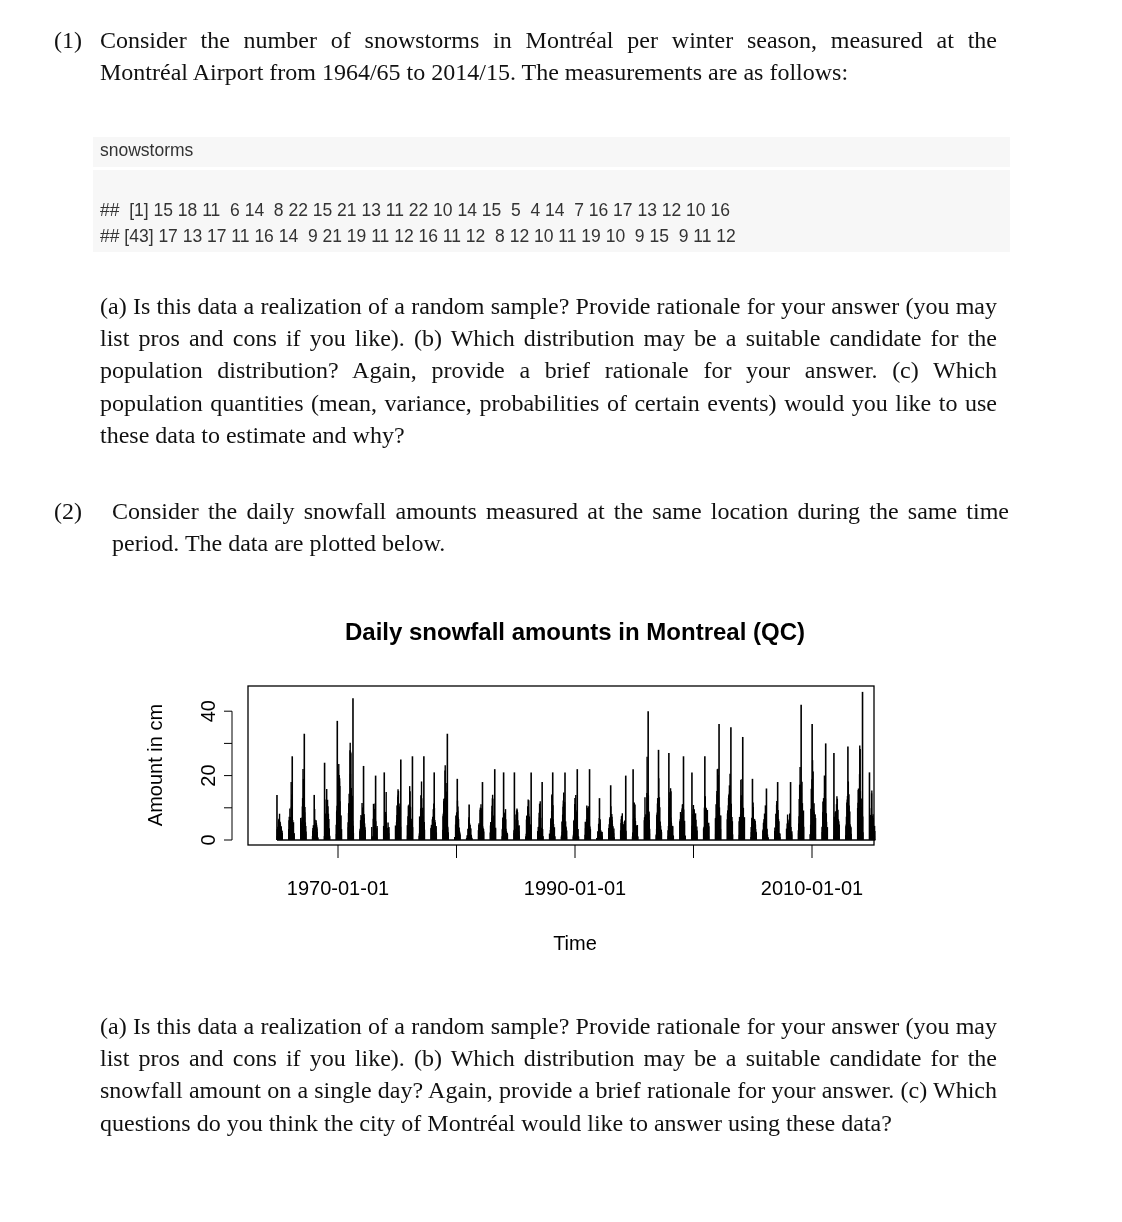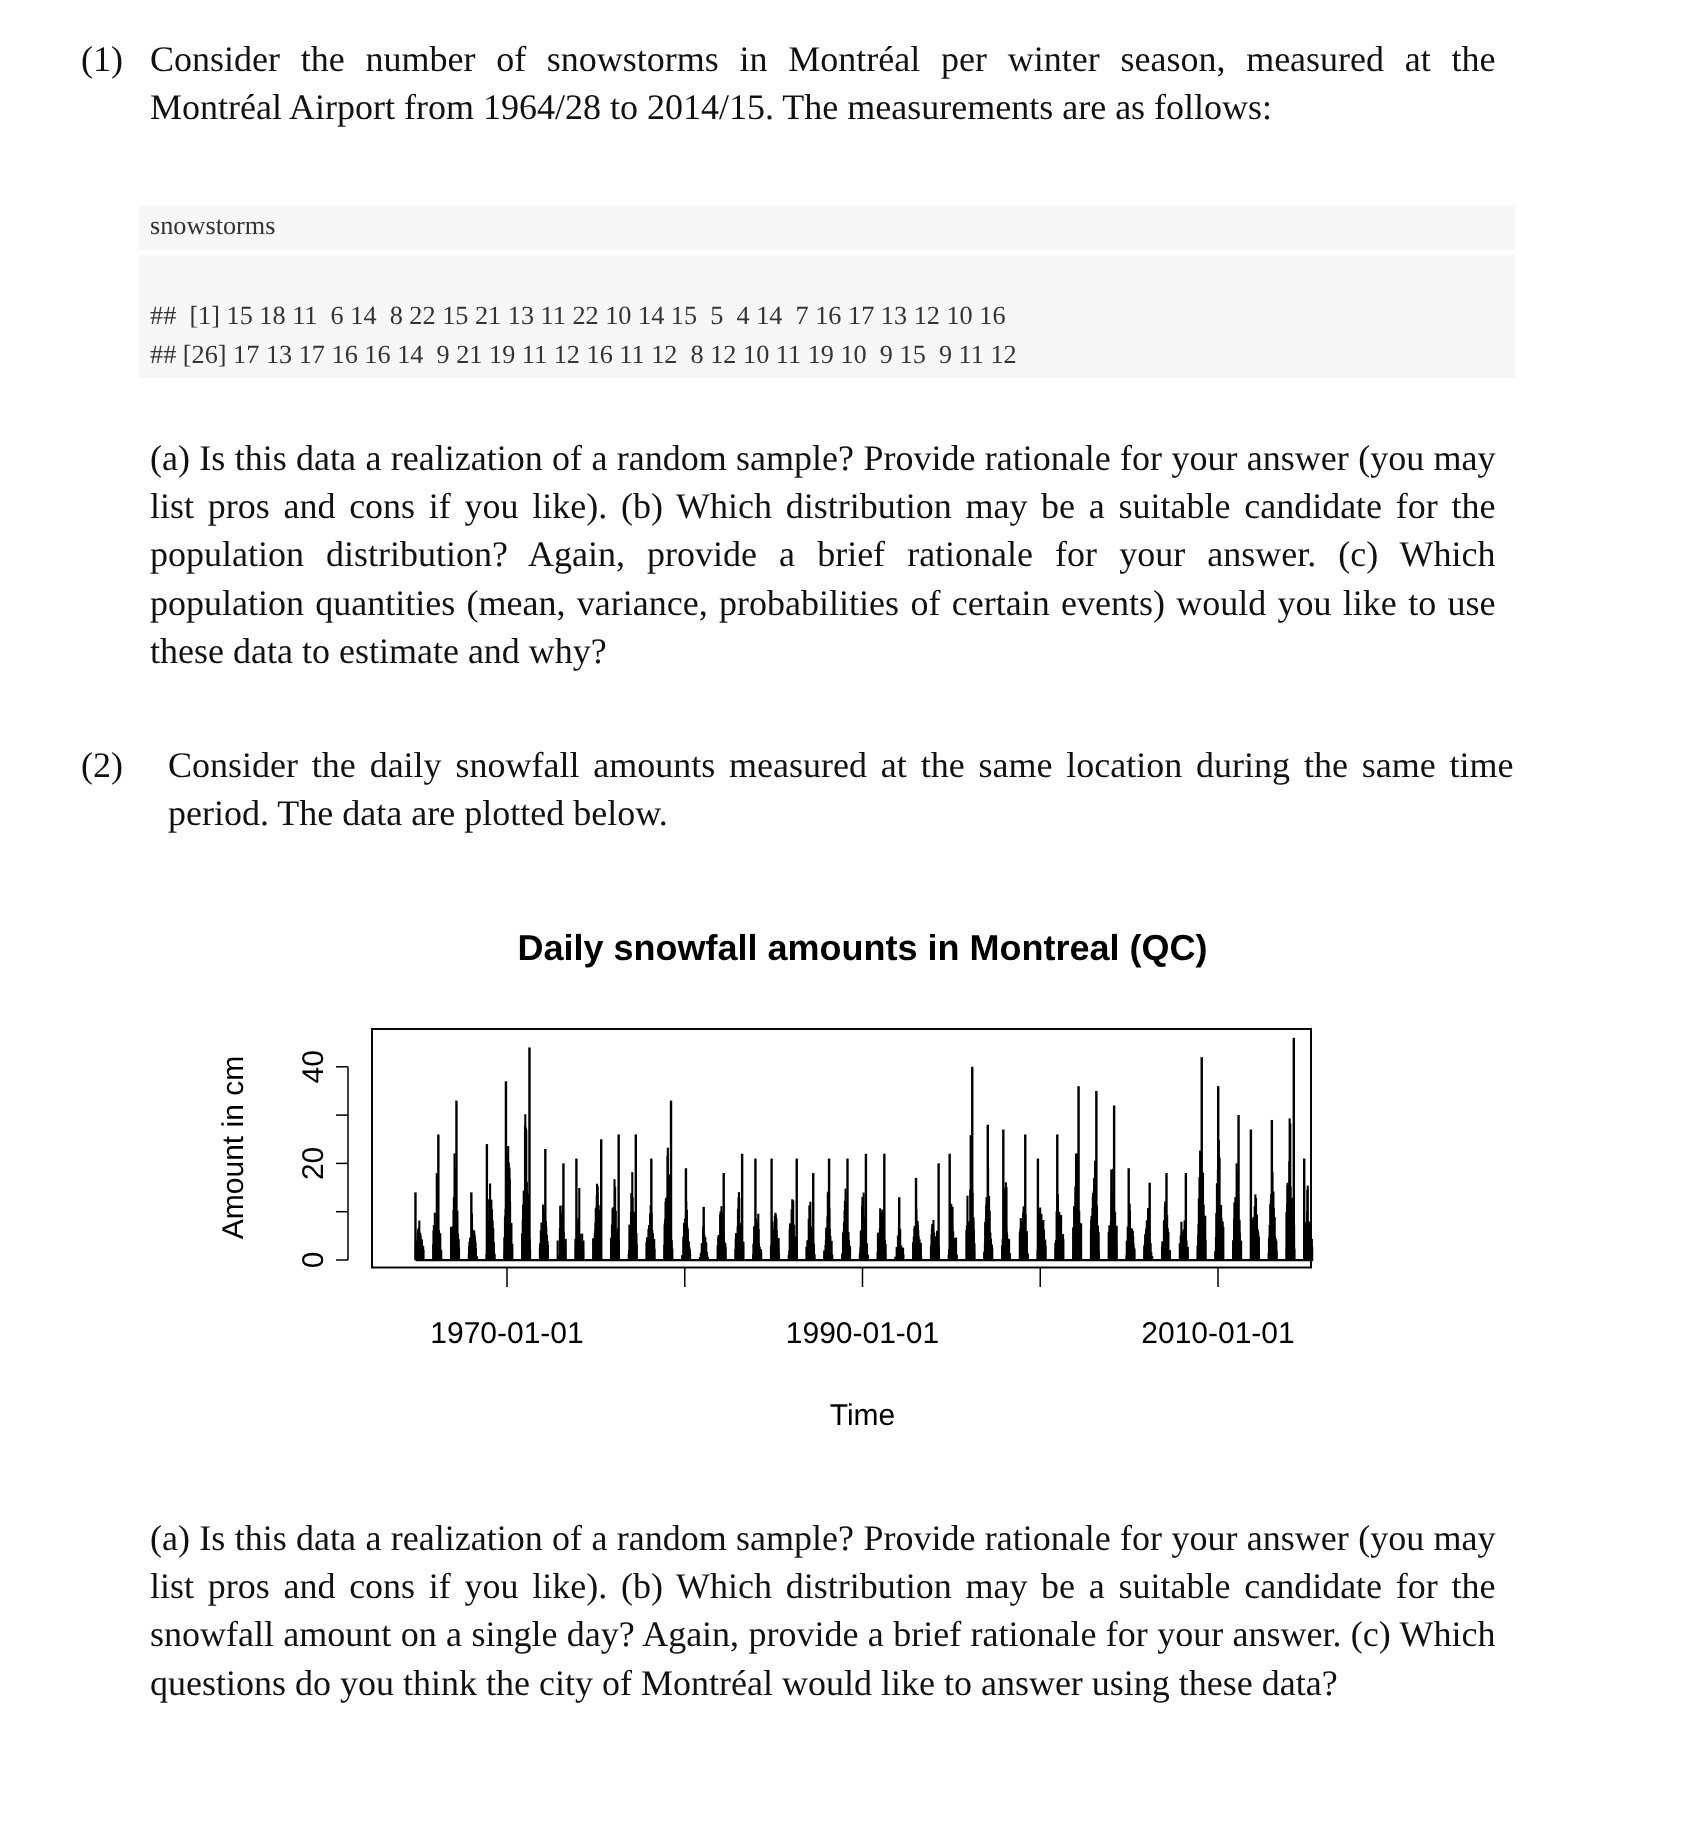--- a/index.html
+++ b/index.html
@@ -3,38 +3,38 @@
 <meta charset="utf-8">
 <style>
   html, body { margin: 0; padding: 0; background: #ffffff; }
   body { width: 1122px; height: 1222px; position: relative; overflow: hidden;
          font-family: "DejaVu Serif", "Liberation Serif", serif; color: #111; }
   .para { position: absolute; left: 100px; width: 897px; font-size: 24px; line-height: 32.2px;
           text-align: justify; font-family: "Liberation Serif", "DejaVu Serif", serif; }
   .num { position: absolute; left: 54px; font-size: 24px; line-height: 32.2px;
          font-family: "Liberation Serif", "DejaVu Serif", serif; }
   .code { position: absolute; left: 93px; width: 910px; background: #f7f7f7;
-          font-family: Liberation Serif, serif; font-size: 17.5px;
+          font-family: Liberation Sans, sans-serif; font-size: 17.5px;
           color: #333; white-space: pre; }
   .code-in { top: 137px; height: 30px; padding: 0 0 0 7px; line-height: 26px; }
   .code-out { top: 170px; height: 82px; padding: 0 0 0 7px; line-height: 26.5px; overflow: visible; }
   .code-line { display: block; }
   #chart { position: absolute; left: 120px; top: 600px; }
   .axis-text { font-family: "Liberation Sans", "DejaVu Sans", sans-serif; fill: #000; }
 </style>
 </head>
 <body>
 
 <div class="num" style="top:24px;">(1)</div>
-<div class="para" style="top:24px;">Consider the number of snowstorms in Montréal per winter season, measured at the Montréal Airport from 1964/28 to 2014/15. The measurements are as follows:</div>
+<div class="para" style="top:24px;">Consider the number of snowstorms in Montréal per winter season, measured at the Montréal Airport from 1964/65 to 2014/15. The measurements are as follows:</div>
 
 <div class="code code-in"><span>snowstorms</span></div>
 
 <div class="code code-out">
-<span class="code-line">##  [1] 15 18 11  6 14  8 22 15 21 13 11 22 10 14 15  5  4 14  7 16 17 13 12 10 16</span><span class="code-line">## [26] 17 13 17 16 16 14  9 21 19 11 12 16 11 12  8 12 10 11 19 10  9 15  9 11 12</span>
+<span class="code-line">##  [1] 15 18 11  6 14  8 22 15 21 13 11 22 10 14 15  5  4 14  7 16 17 13 12 10 16</span><span class="code-line">## [43] 17 13 17 11 16 14  9 21 19 11 12 16 11 12  8 12 10 11 19 10  9 15  9 11 12</span>
 </div>
 
 <div class="para" style="top:290px;">(a) Is this data a realization of a random sample? Provide rationale for your answer (you may list pros and cons if you like). (b) Which distribution may be a suitable candidate for the population distribution? Again, provide a brief rationale for your answer. (c) Which population quantities (mean, variance, probabilities of certain events) would you like to use these data to estimate and why?</div>
 
 <div class="num" style="top:495px;">(2)</div>
 <div class="para" style="top:495px;margin-left:12px;">Consider the daily snowfall amounts measured at the same location during the same time period. The data are plotted below.</div>
 
 <svg id="chart" width="800" height="370">
   <text class="axis-text" x="455" y="40" text-anchor="middle" font-size="24" font-weight="bold">Daily snowfall amounts in Montreal (QC)</text>
   <rect x="128" y="86" width="626" height="159" fill="none" stroke="#000" stroke-width="1.3"></rect>

